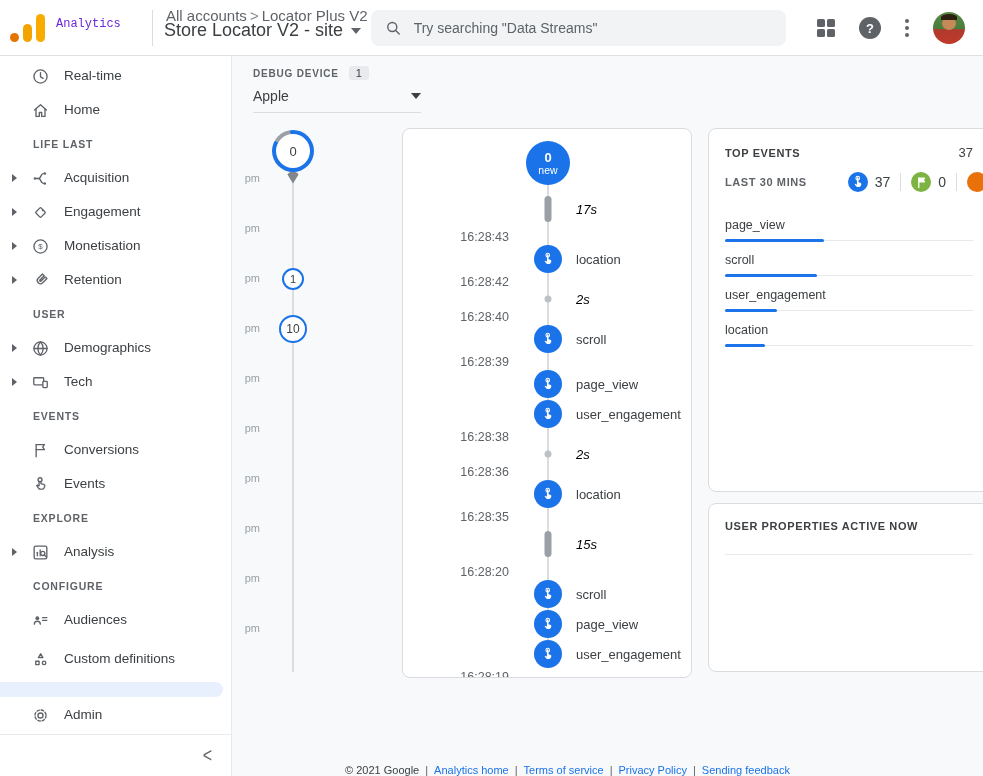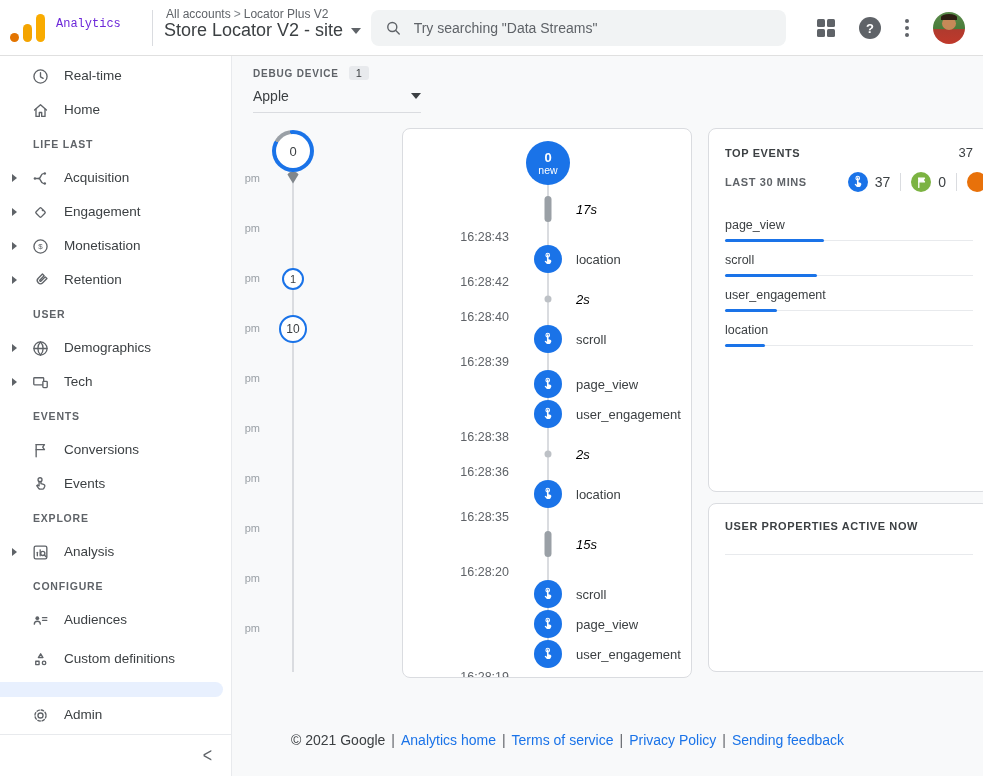--- a/index.html
+++ b/index.html
@@ -9,21 +9,21 @@
 
   
   .header { position:absolute; top:0; left:0; width:983px; height:56px; background:#fff;
             border-bottom:1px solid #e0e0e0; z-index:20; }
   .logo { position:absolute; left:10px; top:12px; width:38px; height:32px; cursor:pointer; }
   .logo .dot { position:absolute; left:0; bottom:2px; width:9px; height:9px; border-radius:50%; background:#E37400; }
   .logo .bar-mid { position:absolute; left:13px; bottom:2px; width:9px; height:18px; border-radius:4.5px; background:#F4A400; }
   .logo .bar-tall { position:absolute; left:26px; bottom:2px; width:9px; height:28px; border-radius:4.5px; background:#F9AB00; }
   .brand { position:absolute; left:56px; top:17px; font-size:12px; color:#6d28d9;font-family:Liberation Mono, monospace; }
   .header-divider { position:absolute; left:152px; top:10px; width:1px; height:36px; background:#dadce0; }
-  .crumbs { position:absolute; left:166px; top:7px; font-size:12px; color:#5f6368; }
+  .crumbs { position:absolute; left:166px; top:7px; font-size:15px; color:#5f6368; }
   .crumbs .sep { margin:0 3px; color:#80868b; }
   .property-row { position:absolute; left:164px; top:20px; display:flex; align-items:center; gap:8px; cursor:pointer; }
   .property-title { font-size:18px; color:#3c4043; }
   .caret-down { width:0; height:0; border-left:5px solid transparent; border-right:5px solid transparent; border-top:6px solid #5f6368; }
   .search { position:absolute; left:371px; top:10px; width:415px; height:36px; background:#f1f3f4;
             border-radius:8px; display:flex; align-items:center; padding:0 14px; gap:12px; }
   .search input { border:none; outline:none; background:transparent; font-size:14px; color:#3c4043;
                   width:100%; font-family:"Liberation Sans", sans-serif; }
   .search input::placeholder { color:#5f6368; }
   .hdr-icons { position:absolute; right:18px; top:12px; display:flex; align-items:center; gap:24px; }
@@ -124,22 +124,22 @@
   .te-row { position:relative; padding:9px 0 7px 0; border-bottom:1px solid #e8eaed; cursor:pointer; }
   .te-row .te-name { font-size:12.5px; color:#3c4043; }
   .te-bar { position:absolute; left:0; bottom:-2px; height:3px; background:#1a73e8; border-radius:2px; }
   .clip-orange { width:20px; height:20px; border-radius:50%; background:#e8710a; }
 
   .props-card { left:708px; top:503px; width:282px; height:169px; padding:16px; }
   .up-title { font-size:11px; font-weight:bold; letter-spacing:0.6px; color:#3c4043; }
   .up-divider { margin-top:22px; height:1px; background:#e8eaed; }
 
   
-  .footer { position:absolute; left:232px; right:0; bottom:0; height:44px; display:flex; align-items:flex-start;
-            justify-content:center; padding-right:80px; font-size:14px; color:#3c4043; gap:0; }
+  .footer { position:absolute; left:232px; right:0; bottom:0; height:44px; display:flex; align-items:flex-end;
+            justify-content:center; padding-right:80px; font-size:11px; color:#3c4043; gap:0; }
   .footer a { color:#1a73e8; text-decoration:none; cursor:pointer; }
   .footer .fsep { color:#5f6368; margin:0 6px; }
 </style>
 </head>
 <body>
 
 <div id="app">
 
   <div class="header">
     <div class="logo">

